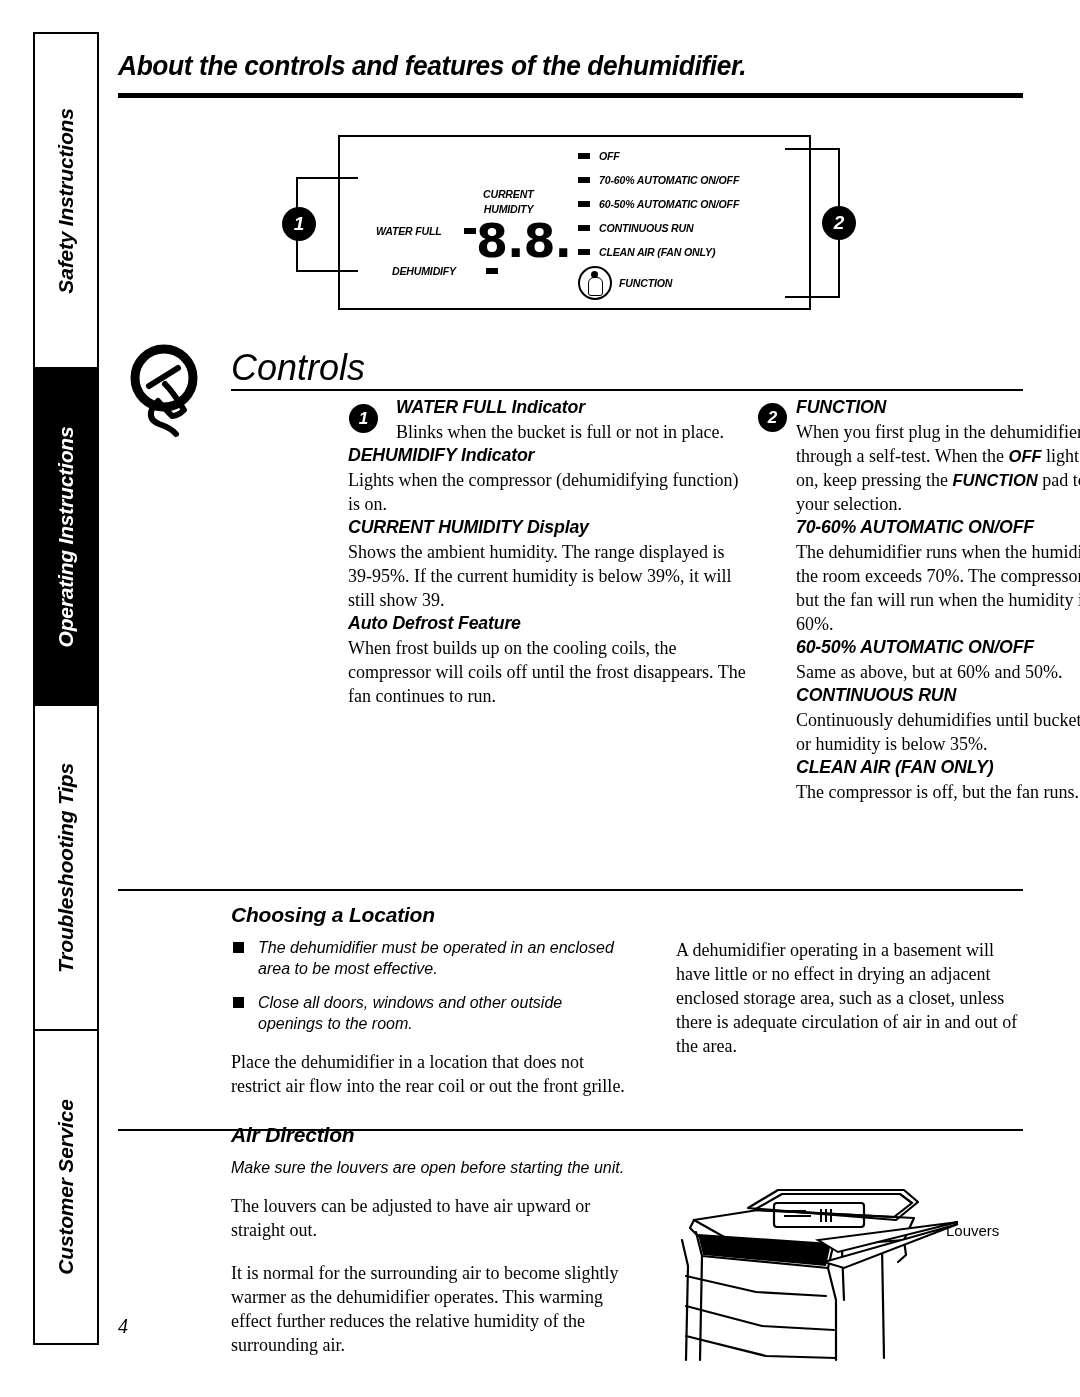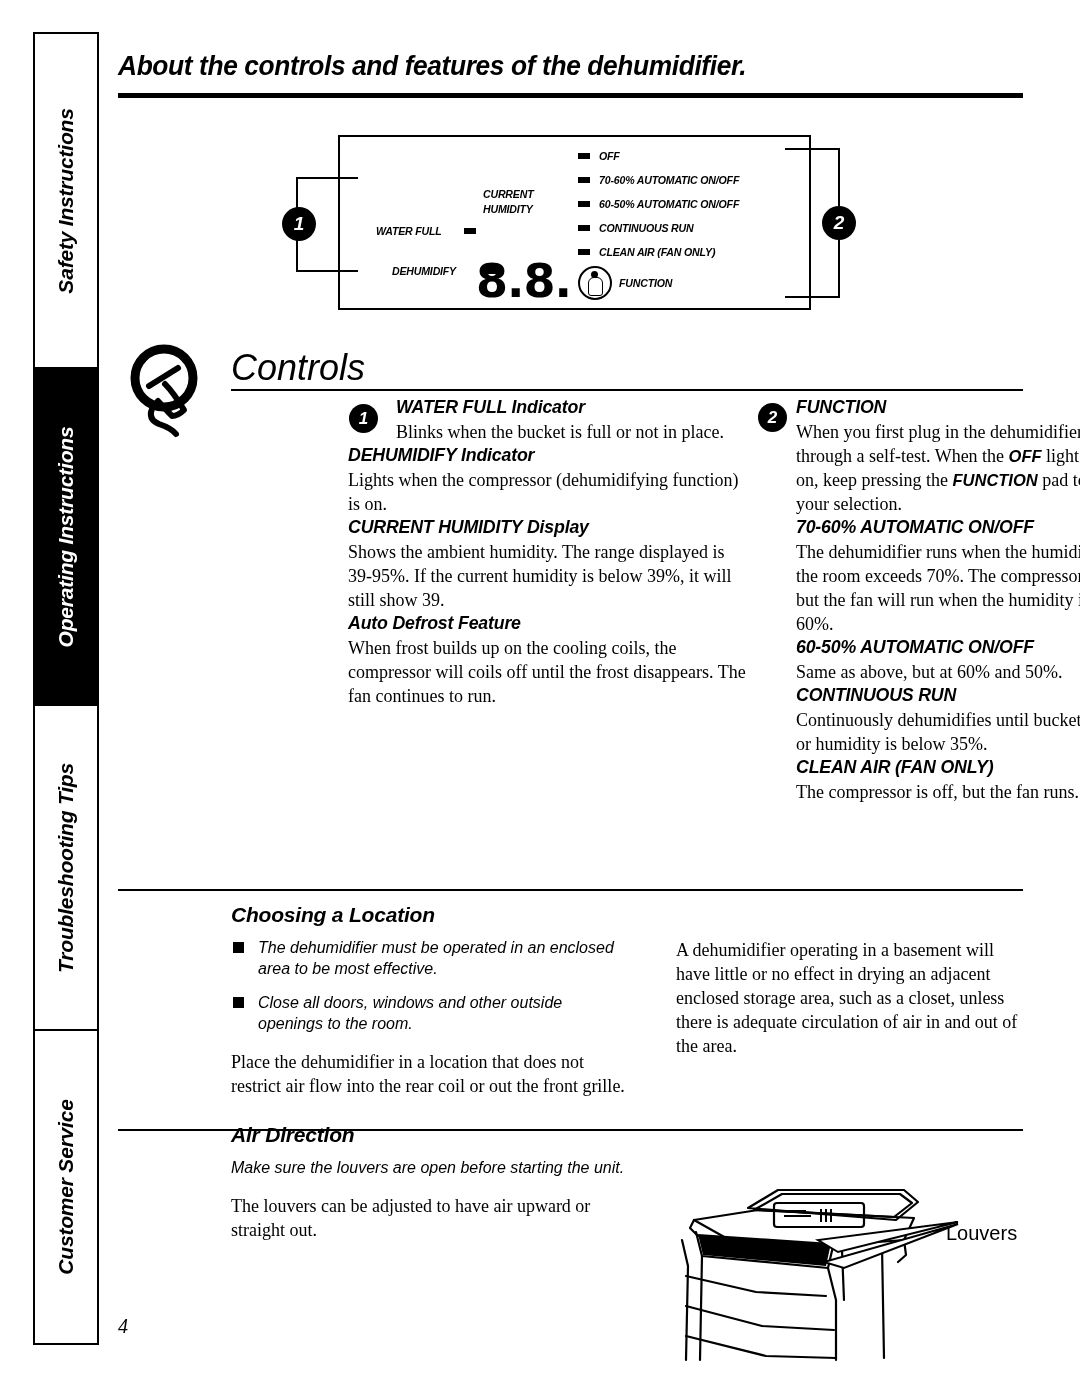--- a/index.html
+++ b/index.html
@@ -178,30 +178,29 @@
   #ind-waterfull {
     position: absolute; left: 98px; top: 95px;
     display: flex; align-items: center; gap: 17px;
   }
   #ind-dehumidify {
     position: absolute; left: 114px; top: 135px;
     display: flex; align-items: center; gap: 24px;
   }
   #cur-hum-label {
     position: absolute; left: 205px; top: 57px;
-    text-align: left; line-height: 15px;
+    text-align: right; line-height: 15px;
   }
   #seven-seg {
     position: absolute; left: 198px; top: 88px;
     font-family: "DejaVu Sans", sans-serif;
     font-weight: bold;
     font-size: 46px;
     letter-spacing: -1px;
     line-height: 46px;
-    margin-top: 40px;
   }
   #mode-list {
     position: absolute; left: 300px; top: 14px;
   }
   #mode-list .mode-row {
     display: flex; align-items: center; gap: 9px;
     height: 24px;
   }
   #function-group {
     position: absolute; left: 300px; top: 136px;
@@ -354,21 +353,21 @@
     left: 548px;
     top: 1180px;
     width: 380px;
     height: 195px;
   }
   #louver-label {
     position: absolute;
     left: 828px;
     top: 1222px;
     font-family: "Liberation Sans", sans-serif;
-    font-size: 20px;
+    font-size: 15px;
   }
 
   
   #page-number {
     position: absolute;
     left: 0px;
     top: 1315px;
     font-family: "Liberation Serif", serif;
     font-style: italic;
     font-size: 20px;
@@ -520,20 +519,21 @@
   <div style="position:absolute; left:558px; top:938px; width:350px;">
     <p class="body">A dehumidifier operating in a basement will have little or no effect in drying an adjacent enclosed storage area, such as a closet, unless there is adequate circulation of air in and out of the area.</p>
   </div>
 
   <div class="sec-rule" style="top:1129px;"></div>
 
   <div style="position:absolute; left:113px; top:1123px; width:400px;">
     <h3 class="secheading">Air Direction</h3>
     <p class="italic-note">Make sure the louvers are open before starting the unit.</p>
     <p class="body">The louvers can be adjusted to have air upward or straight out.</p>
+    <p class="body">It is normal for the surrounding air to become slightly warmer as the dehumidifier operates. This warming effect further reduces the relative humidity of the surrounding air.</p>
   </div>
 
   <svg id="louver-figure" viewBox="0 0 380 195">
     <g fill="none" stroke="#000" stroke-width="2.2" stroke-linejoin="round" stroke-linecap="round">
 
       <path d="M82,28 L112,10 L238,10 L252,22 L230,40 Z"></path>
       <path d="M88,30 L116,14 L234,14 L246,23 L228,37 Z"></path>
 
       <path d="M28,40 L92,30 L248,38 L238,60 L160,66 L60,58 Z"></path>
 

